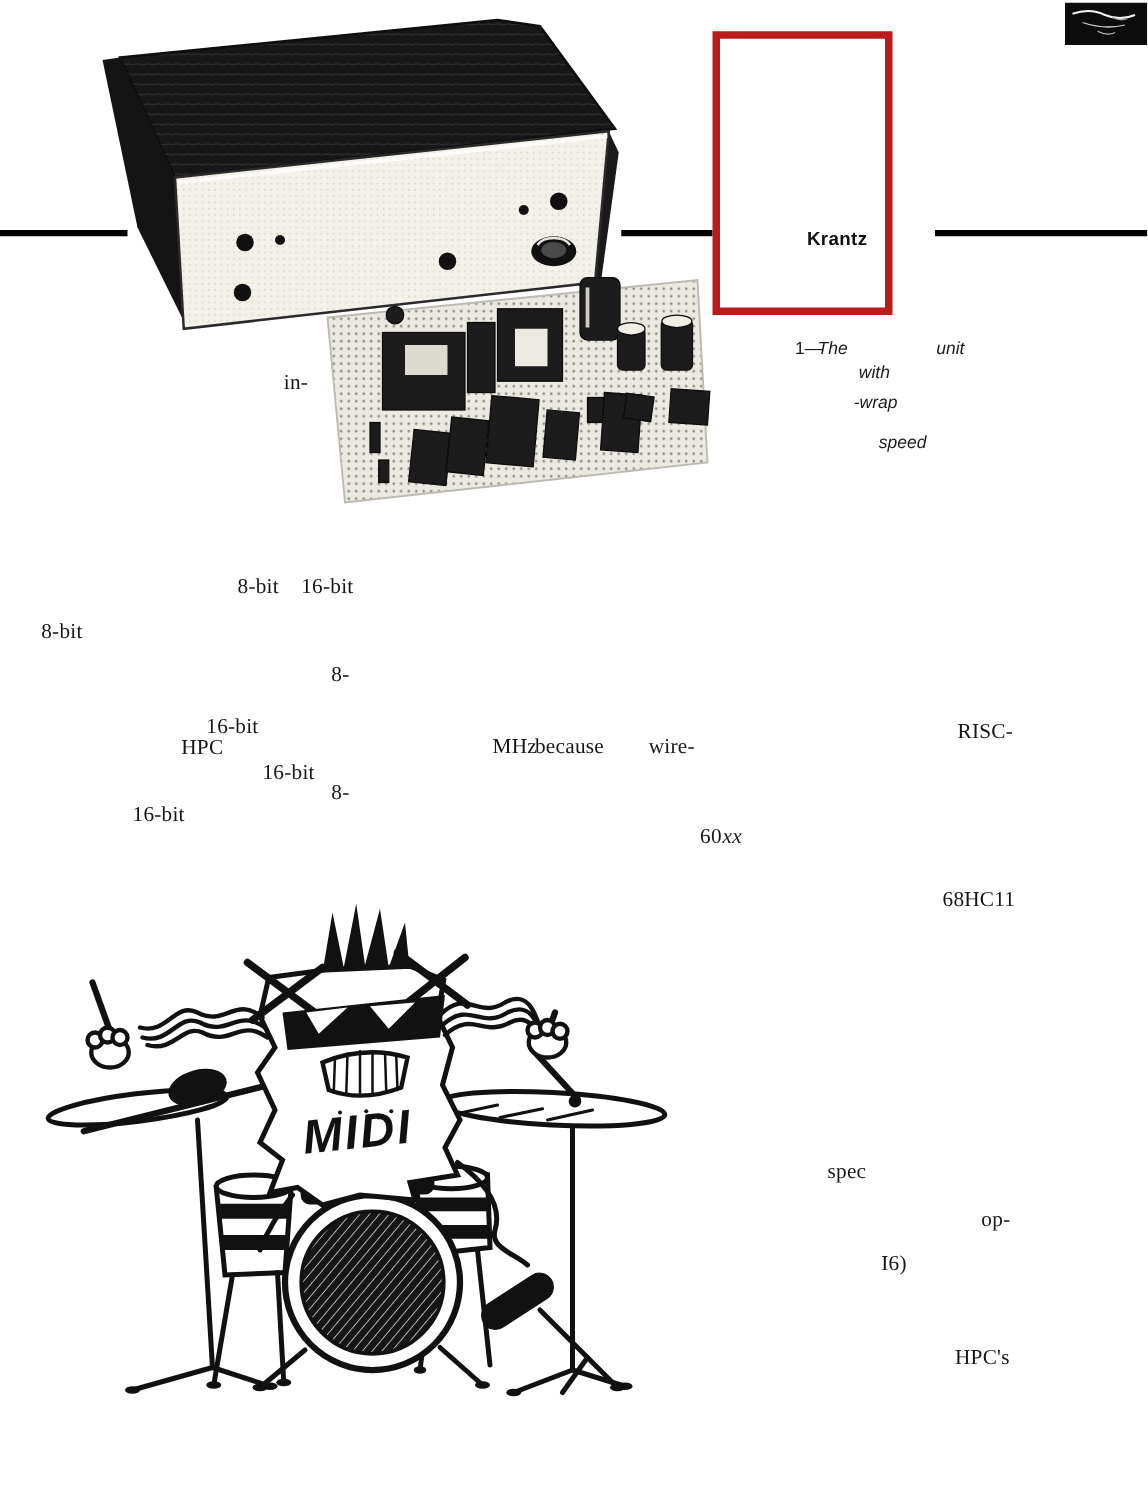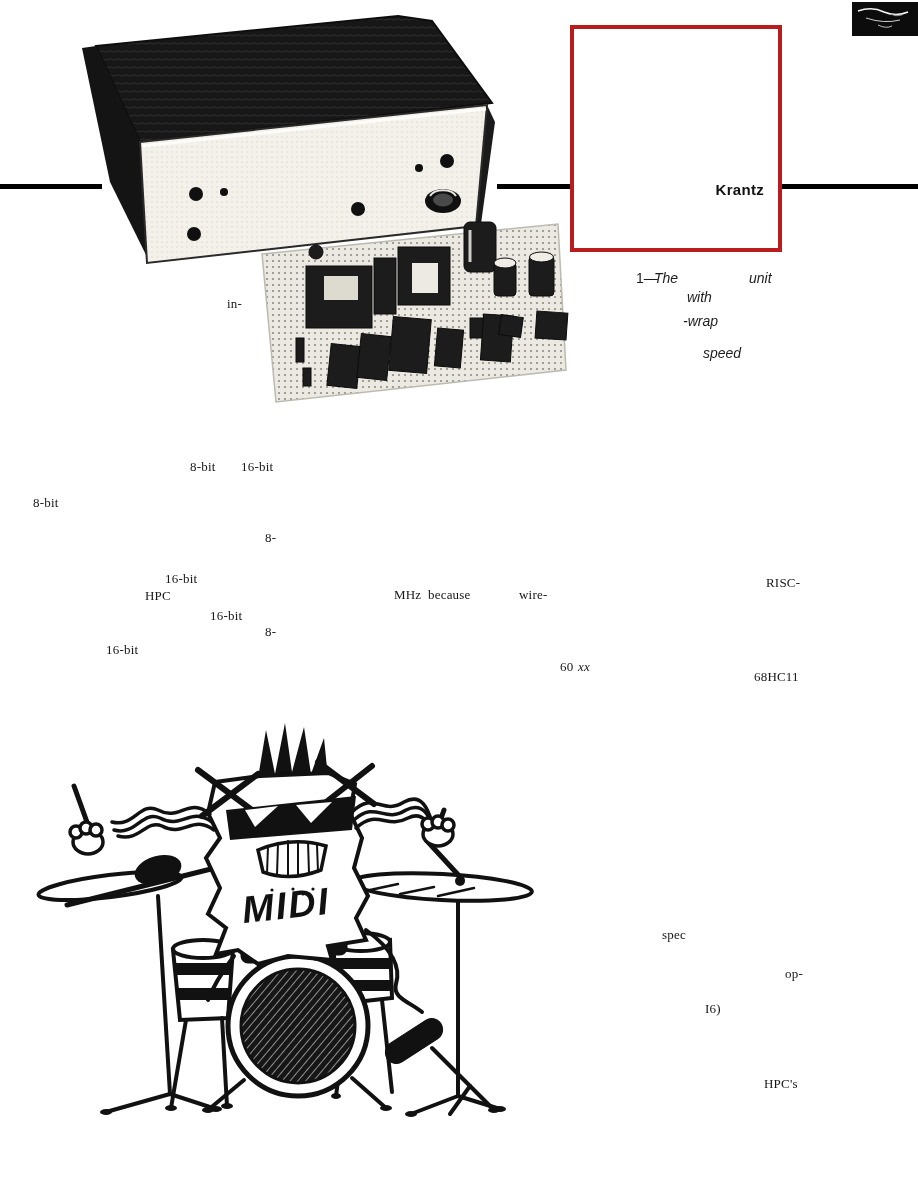--- a/index.html
+++ b/index.html
@@ -1,28 +1,28 @@
 <!DOCTYPE html>
 <html><head>
 <meta charset="utf-8">
 <style>
   *{margin:0;padding:0;box-sizing:border-box}
   html,body{background:#ffffff}
   #page{position:relative;width:918px;height:1188px;background:#ffffff;overflow:hidden;
         font-family:"Liberation Serif",serif}
   .abs{position:absolute}
   .rule{position:absolute;top:184px;height:5px;background:#000}
-  .f{position:absolute;font-family:"Liberation Serif",serif;font-size:13px;color:#161616;
+  .f{position:absolute;font-family:"Liberation Serif",serif;font-size:17px;color:#161616;
      white-space:nowrap;letter-spacing:.2px;line-height:1.1}
   .it{font-style:italic}
   .cap{position:absolute;font-family:"Liberation Sans",sans-serif;font-style:italic;
        font-size:14px;color:#1c1c1c;white-space:nowrap;line-height:1.05}
   .cap-num{font-style:normal}
-  #figbox{position:absolute;left:570px;top:25px;width:212px;height:227px;
-          border:4px solid #b91c1c;background:#fff}
+  #figbox{position:absolute;left:570px;top:25px;width:144px;height:227px;
+          border:6px solid #b91c1c;background:#fff}
   #credit{position:absolute;right:14px;top:152px;font-family:"Liberation Sans",sans-serif;
           font-weight:bold;font-size:15px;color:#111;letter-spacing:.3px}
   svg.abs{display:block}
 </style>
 </head>
 <body>
 
 <div id="page">
 
   <div class="rule" style="left:0;width:102px"></div>
@@ -122,21 +122,21 @@
   <span class="f" style="left:165px;top:572px">16-bit</span>
   <span class="f" style="left:145px;top:589px">HPC</span>
   <span class="f" style="left:394px;top:588px">MHz</span>
   <span class="f" style="left:428px;top:588px">because</span>
   <span class="f" style="left:519px;top:588px">wire-</span>
   <span class="f" style="left:210px;top:609px">16-bit</span>
   <span class="f" style="left:265px;top:625px">8-</span>
   <span class="f" style="left:106px;top:643px">16-bit</span>
   <span class="f" style="left:560px;top:660px">60</span>
   <span class="f it" style="left:578px;top:660px">xx</span>
-  <span class="f" style="left:754px;top:670px">68HC11</span>
+  <span class="f" style="left:754px;top:711px">68HC11</span>
   <span class="f" style="left:662px;top:928px">spec</span>
   <span class="f" style="left:785px;top:967px">op-</span>
   <span class="f" style="left:705px;top:1002px">I6)</span>
   <span class="f" style="left:764px;top:1077px">HPC's</span>
 
   <svg class="abs" style="left:30px;top:718px" width="520" height="402" viewBox="0 0 520 402">
     <defs>
       <pattern id="hatch" width="6" height="6" patternUnits="userSpaceOnUse" patternTransform="rotate(40)">
         <rect width="6" height="6" fill="#161616"></rect>
         <line x1="0" y1="0" x2="0" y2="6" stroke="#f6f6f6" stroke-width="1.1"></line>

